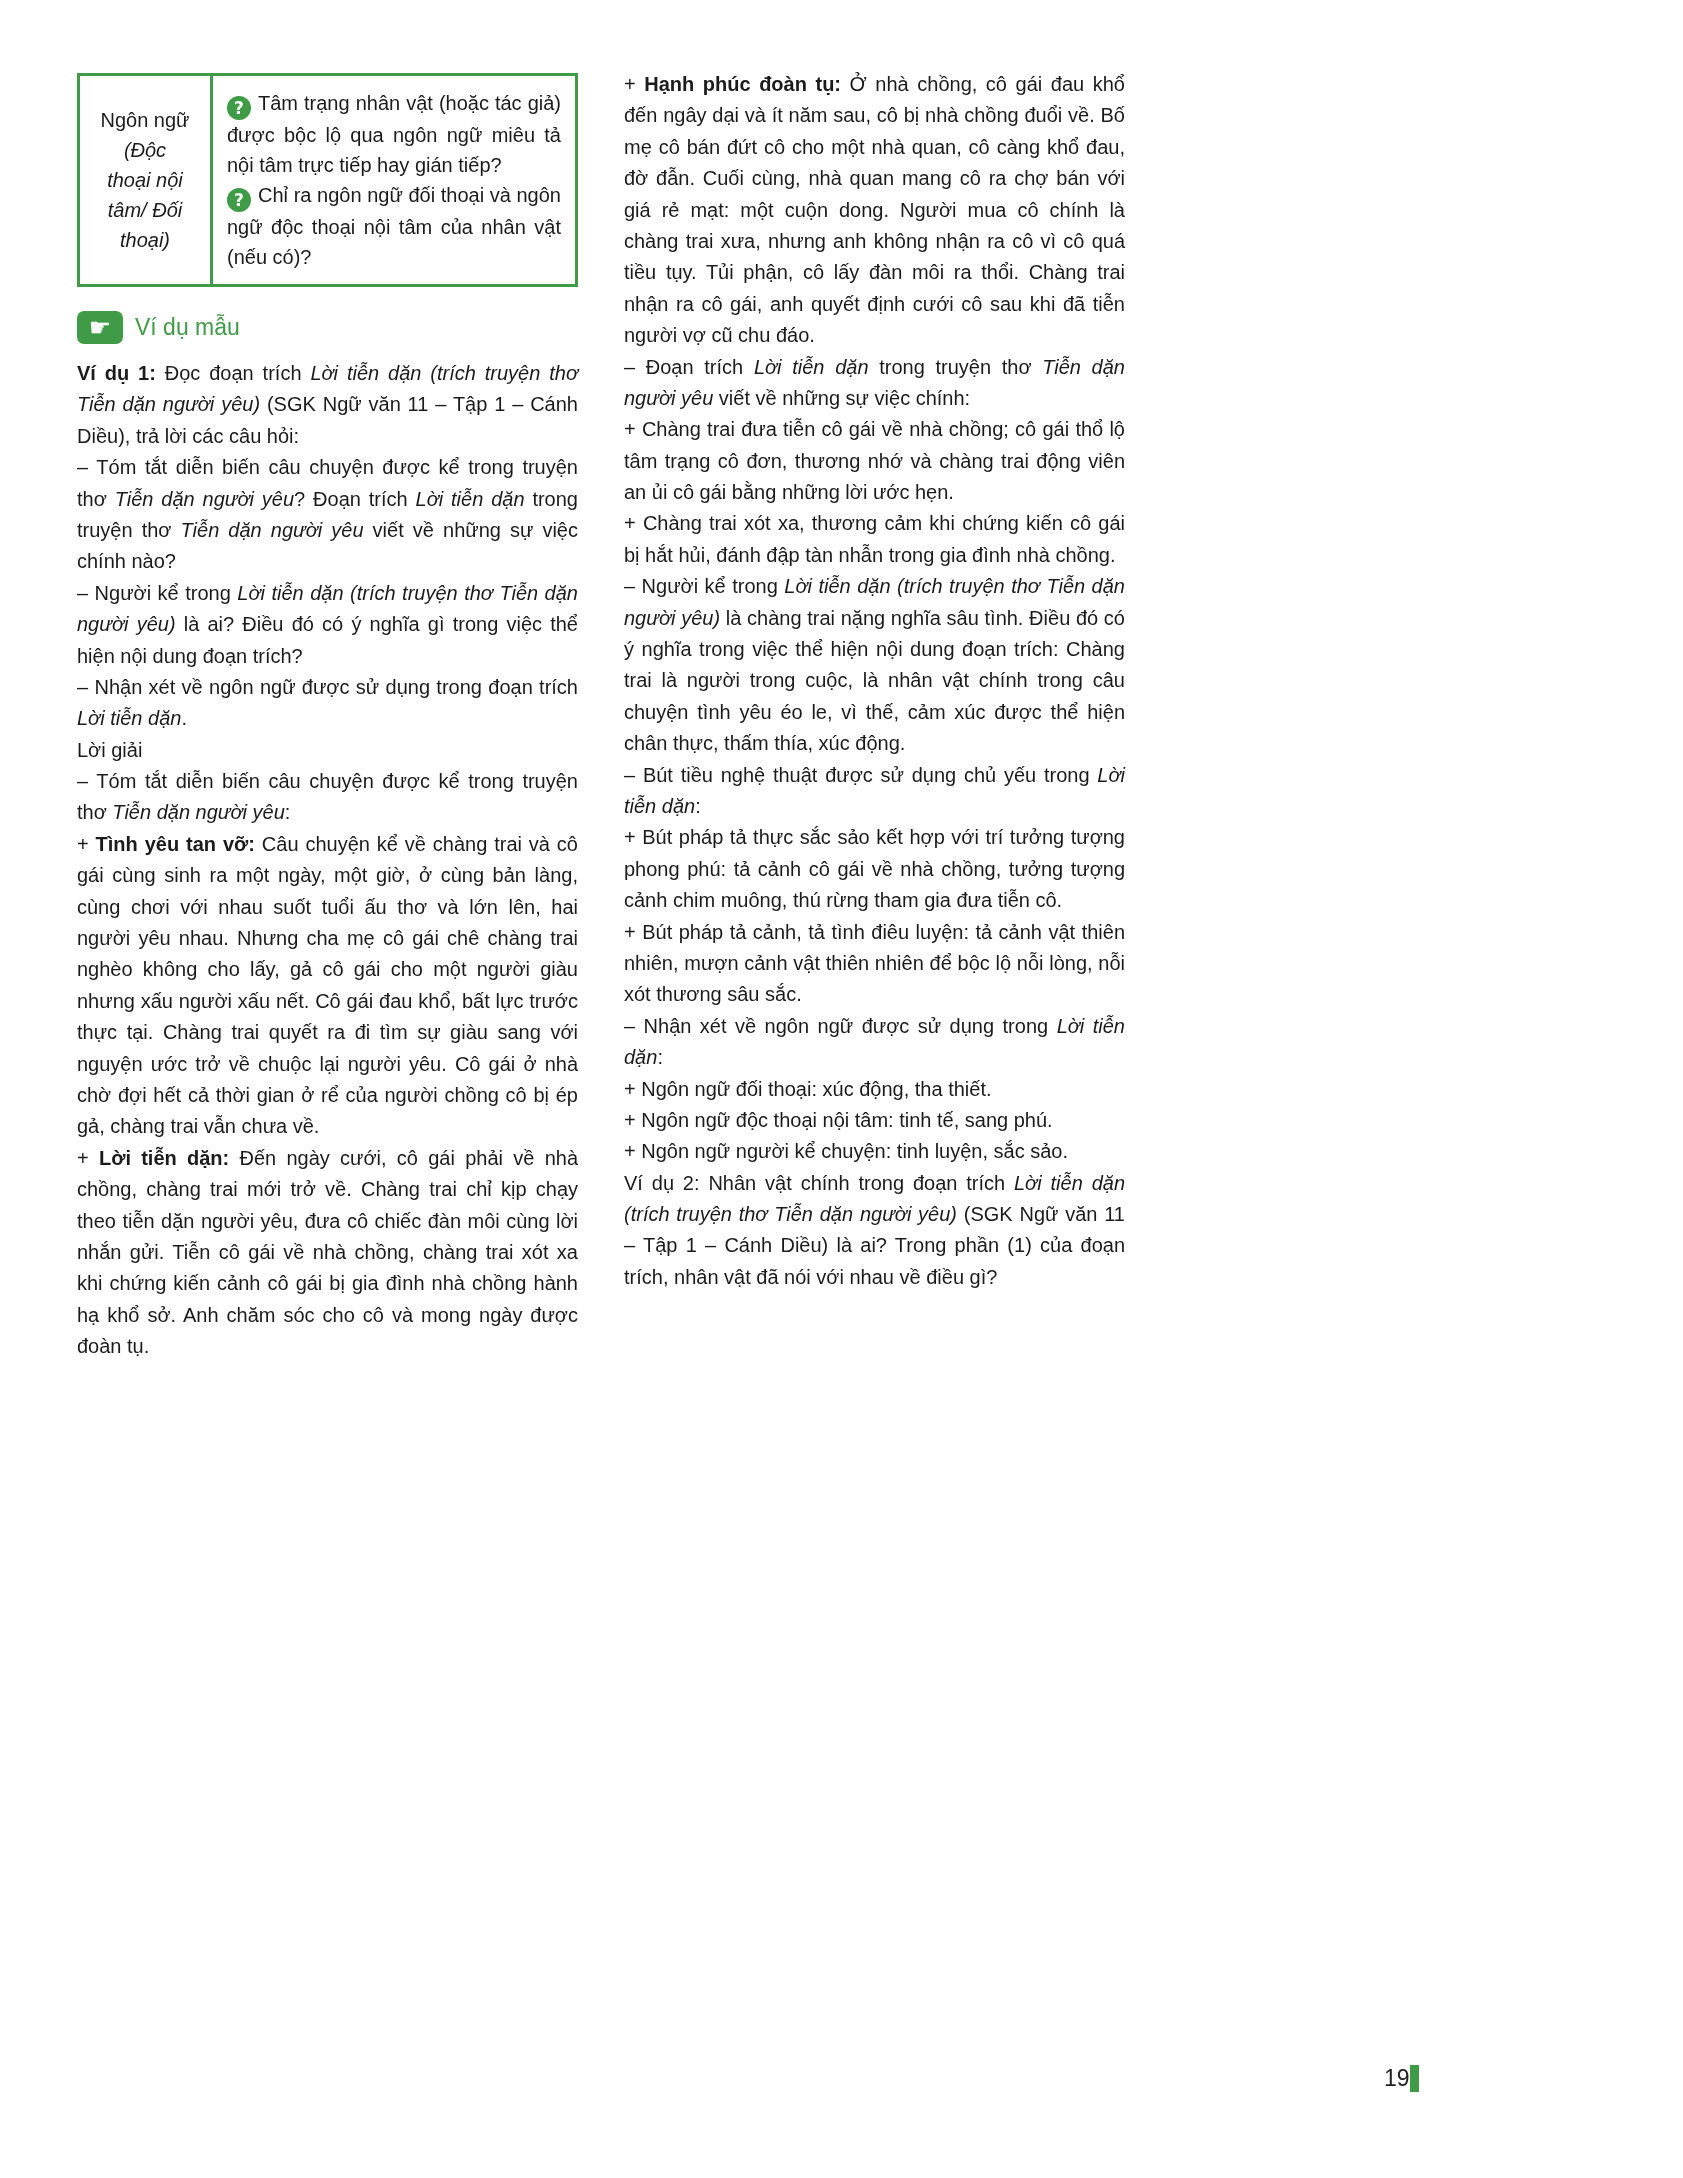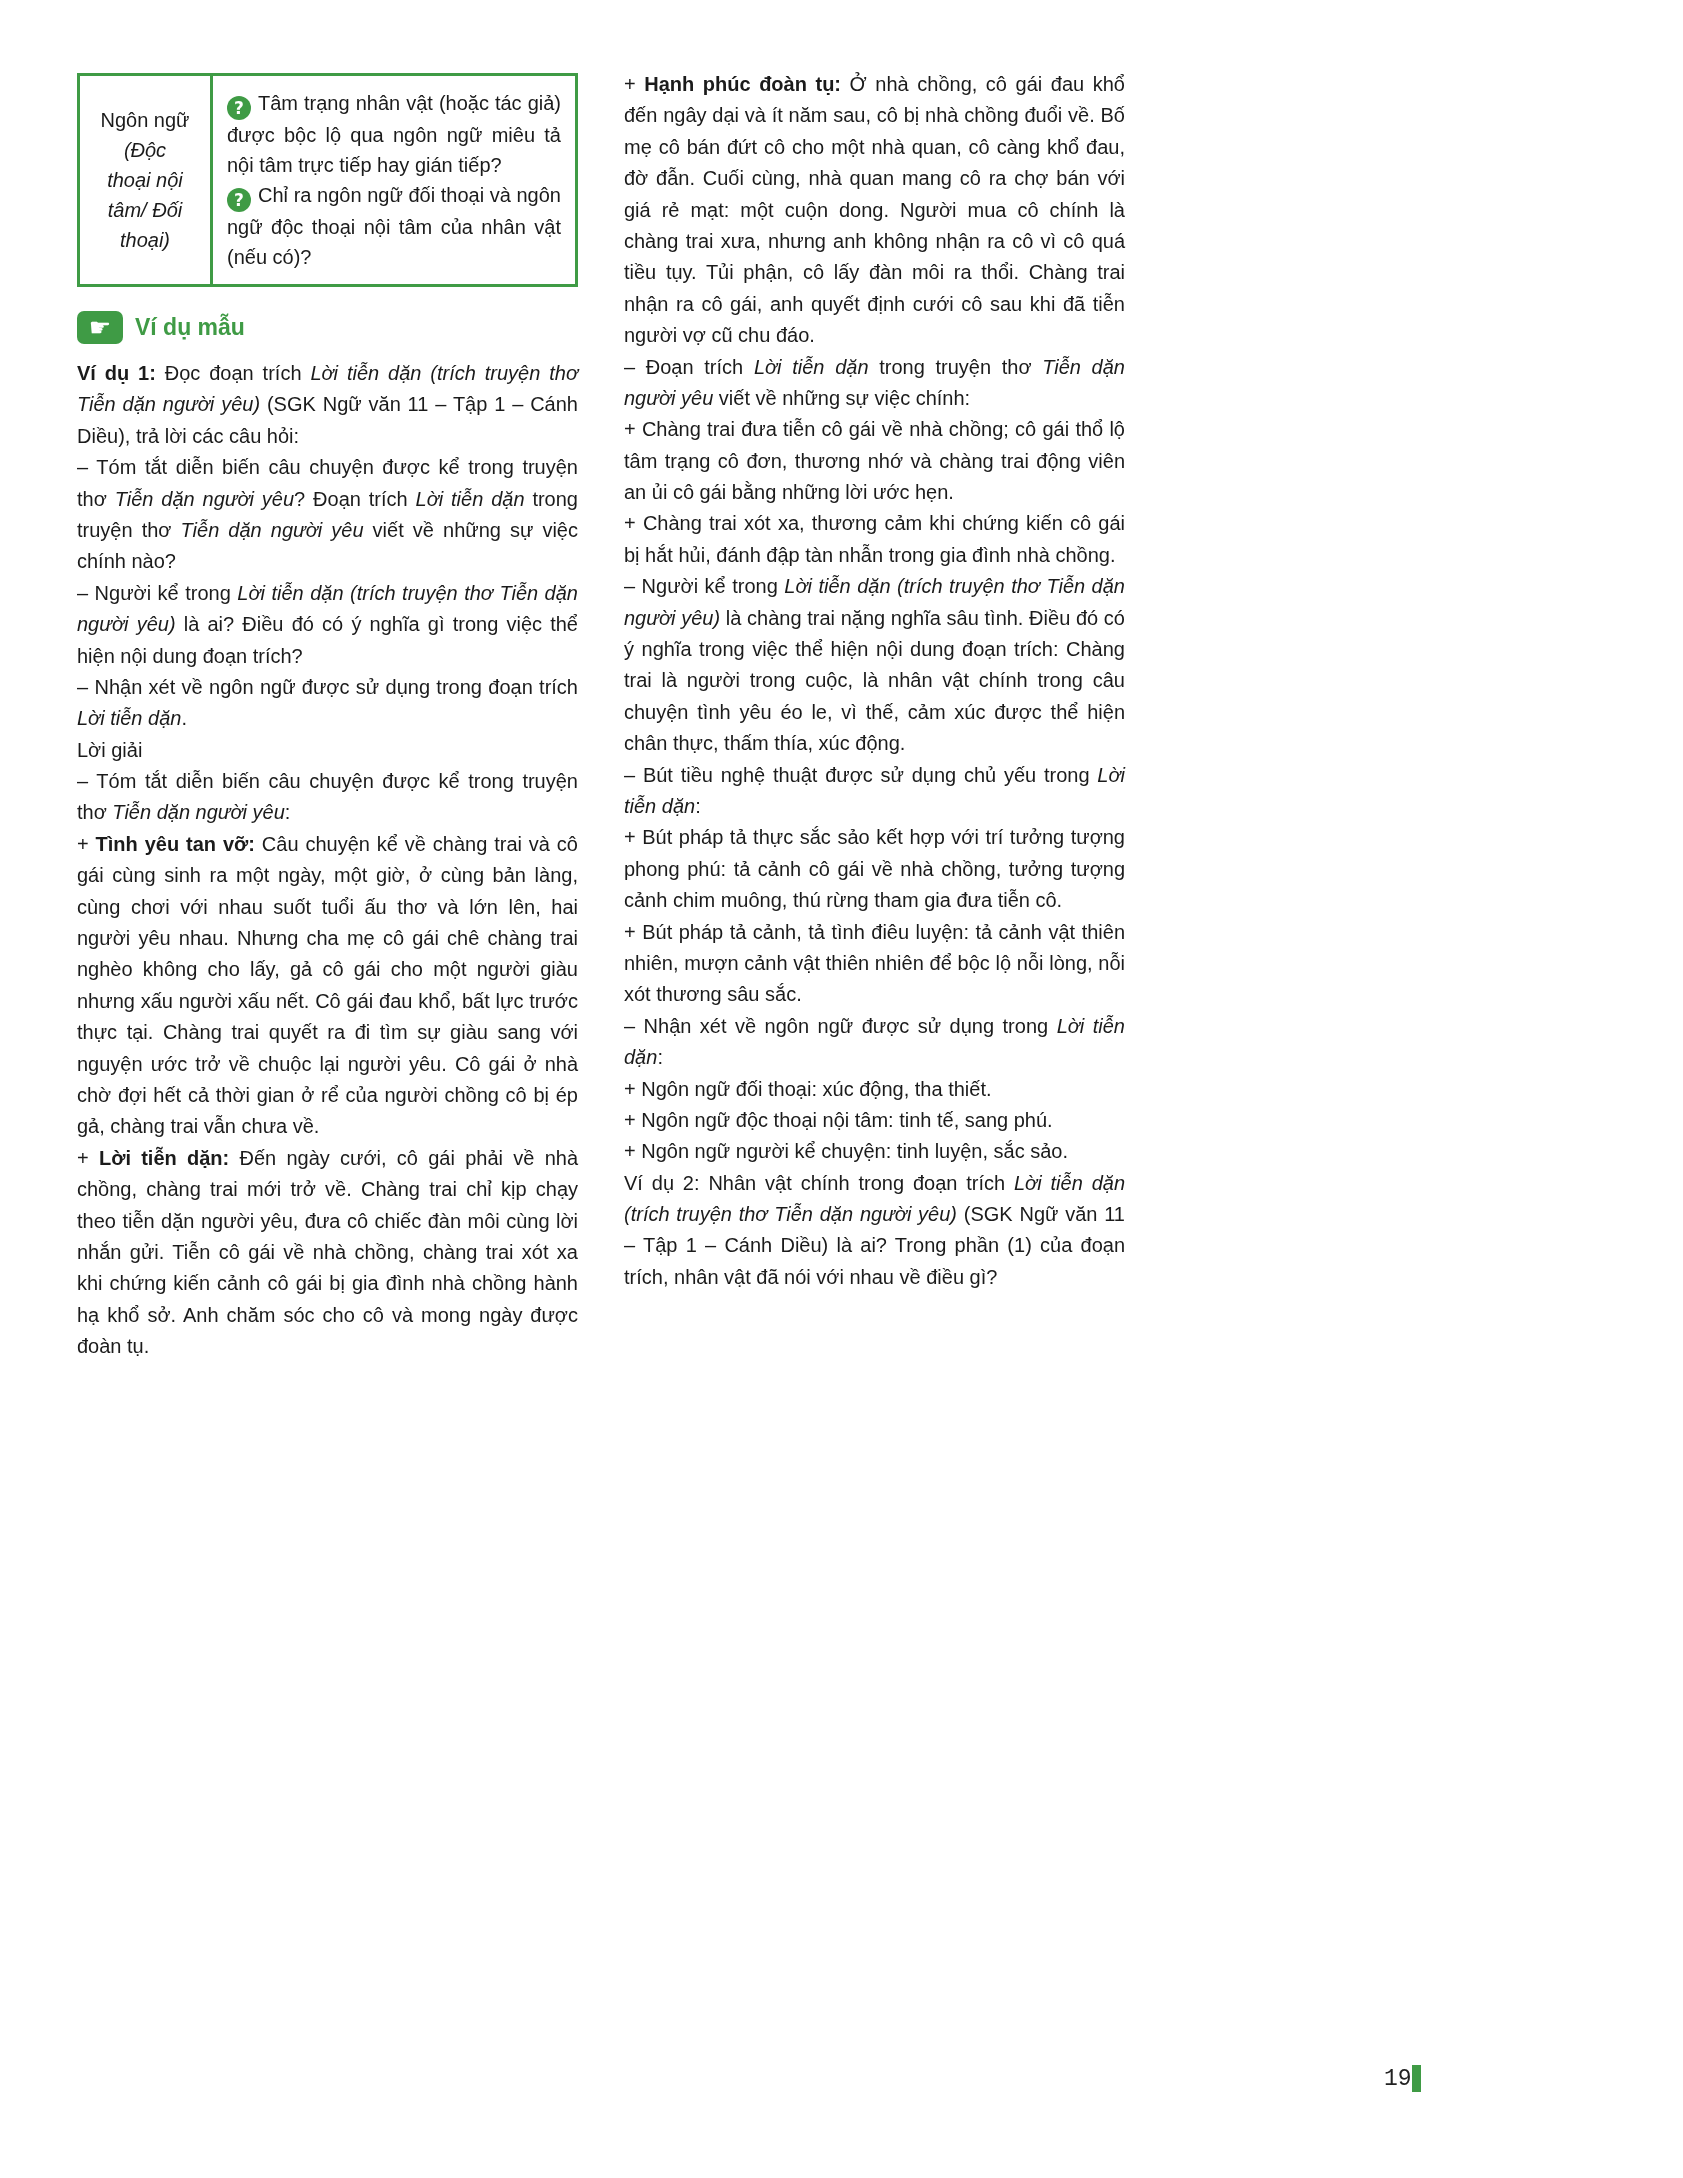--- a/index.html
+++ b/index.html
@@ -36,25 +36,25 @@
     margin-right: 7px; vertical-align: -4px;
     font-family: "DejaVu Sans", sans-serif;
   }
 
   .section-heading { display: flex; align-items: center; gap: 12px; margin: 24px 0 14px 0; }
   .hand-icon {
     display: flex; align-items: center; justify-content: center;
     width: 46px; height: 33px; background: #3f9b45; border-radius: 7px;
     color: #ffffff; font-size: 25px; font-family: "DejaVu Sans", sans-serif;
   }
-  .heading-text { color: #3f9b45; font-weight: bold; font-size: 23px; }
+  .heading-text { color: #3f9b45; font-weight: normal; font-size: 23px; }
 
   .page-number-block {
     position: absolute; left: 1384px; top: 2065px;
-    display: flex; align-items: center;  font-family: Liberation Mono, monospace;
+    display: flex; align-items: center; 
   }
   .page-number { font-size: 23px; color: #222222; }
   .page-bar { width: 9px; height: 27px; background: #3f9b45; display: inline-block; }
 </style>
 </head>
 <body>
 
 <div class="page">
 
   <div class="columns">

